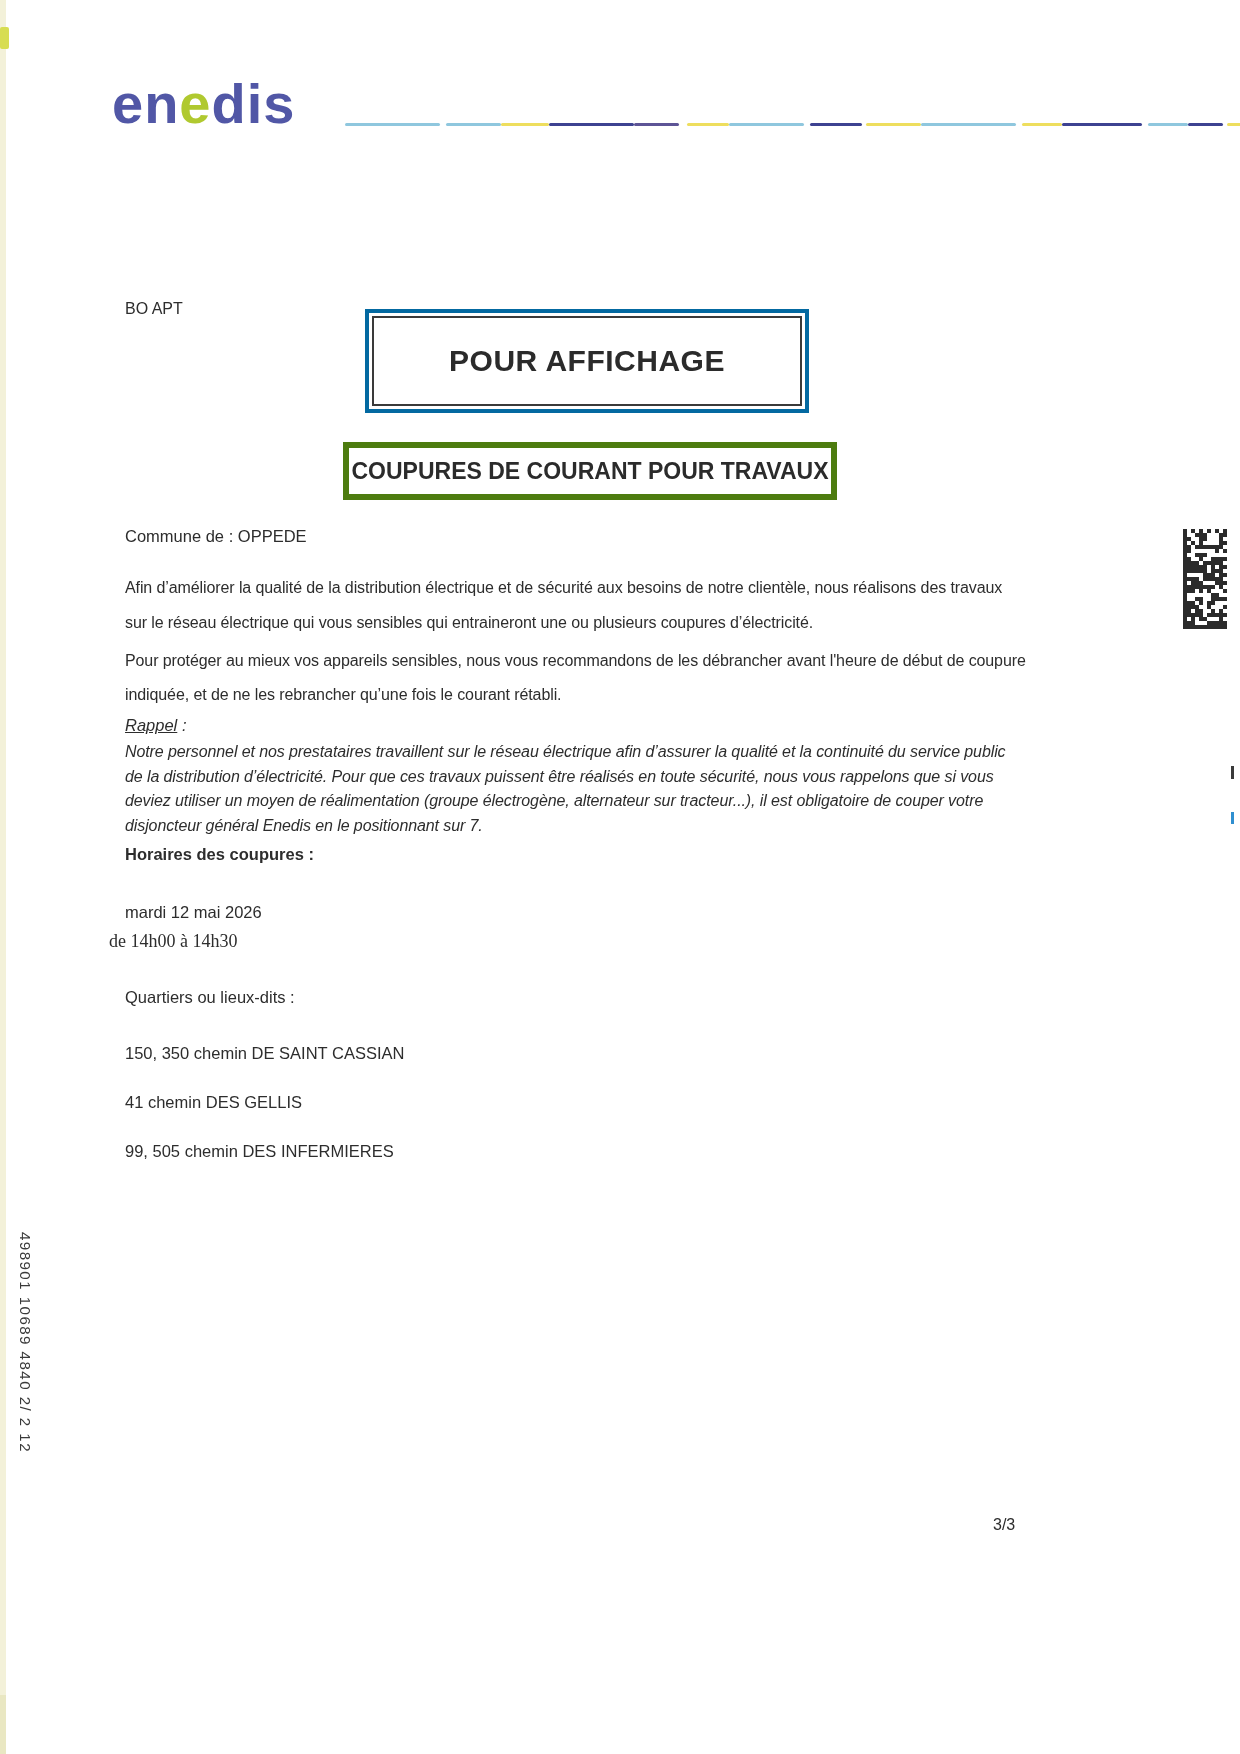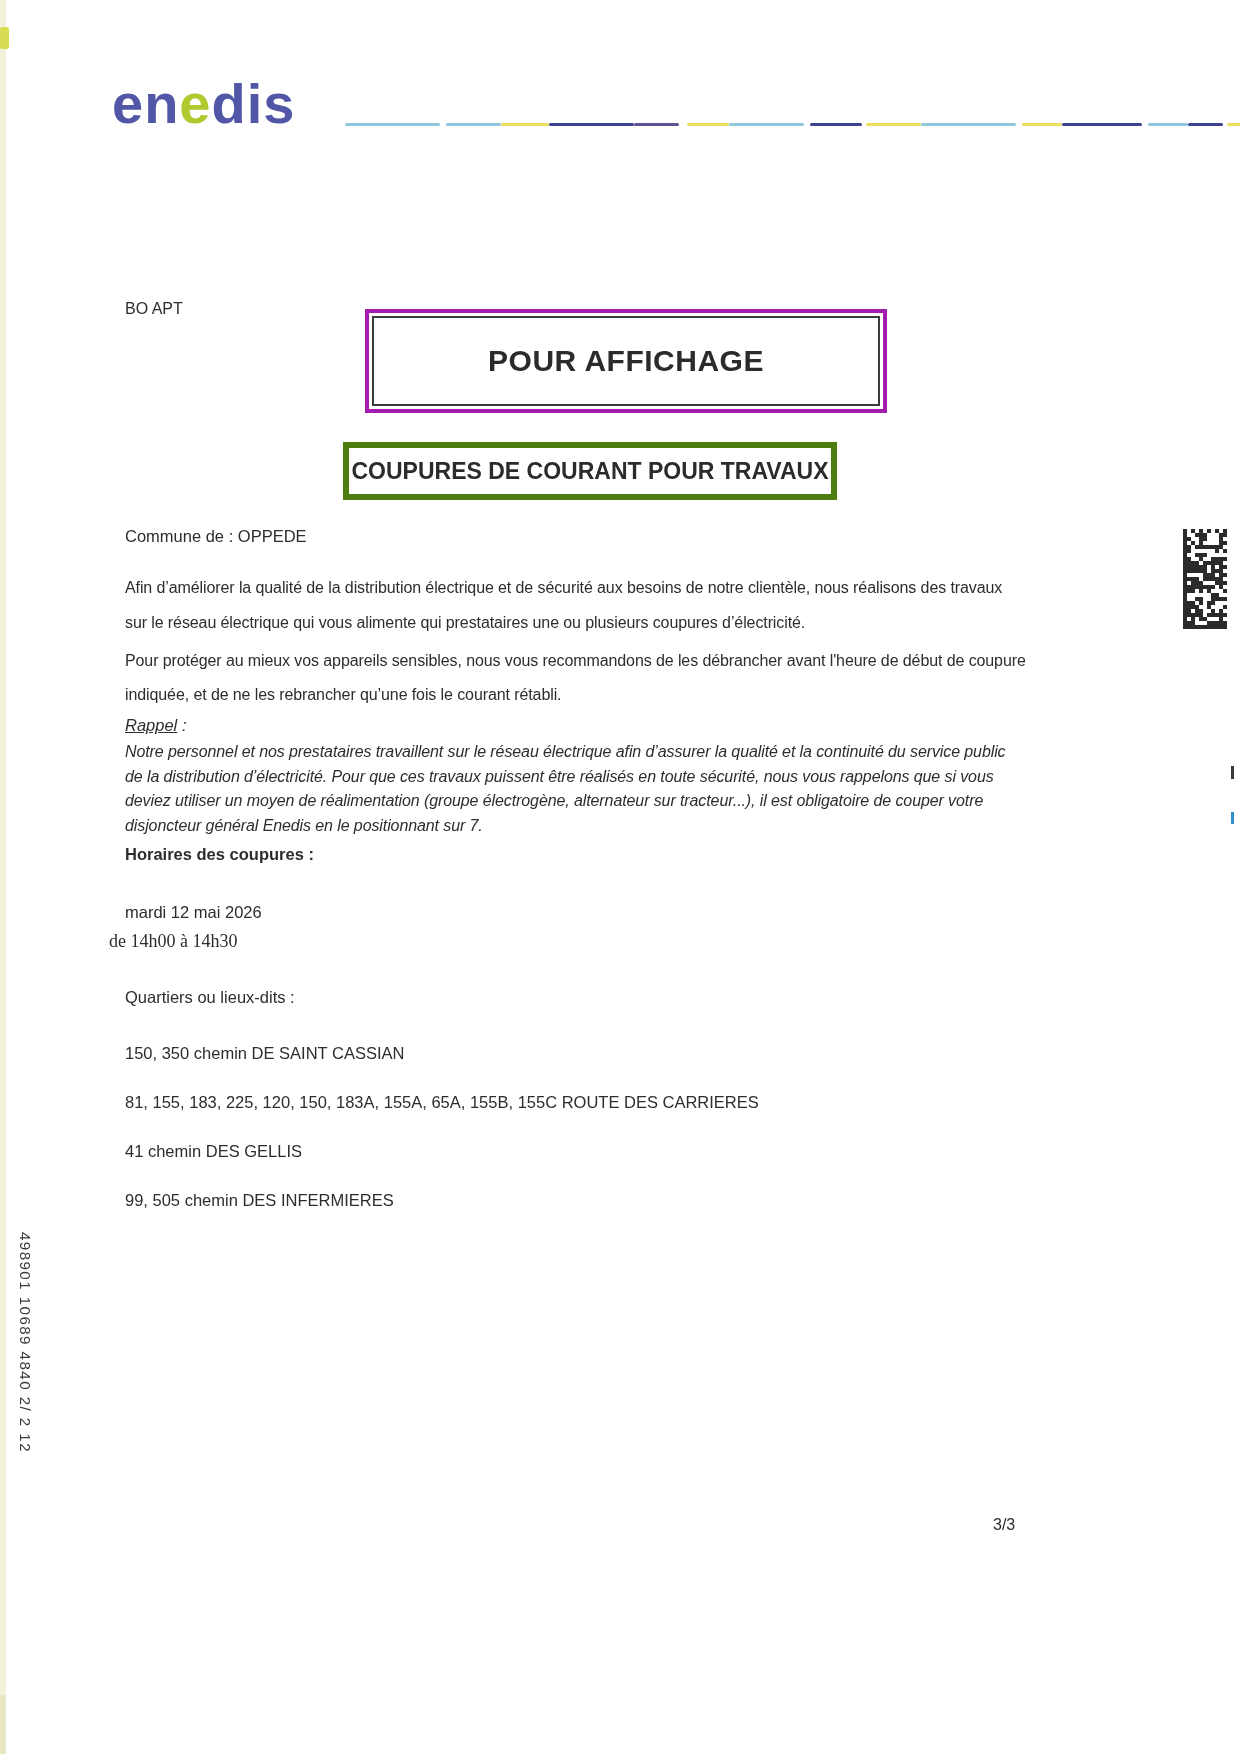--- a/index.html
+++ b/index.html
@@ -17,21 +17,21 @@
   
   .logo{left:112px;top:76px;font-weight:800;font-size:56px;letter-spacing:1px;line-height:1;}
   .logo .b{color:#5157a6;margin-top:40px;}
   .logo .g{color:#b0c92f;}
 
   .brandline{left:345px;top:122px;width:895px;height:4px;display:flex;align-items:center;overflow:hidden;}
   .brandline span{display:inline-block;height:3px;border-radius:2px;flex:0 0 auto;}
 
   .bo-apt{left:125px;top:300px;font-size:16px;}
 
-  .banner1{left:365px;top:309px;width:522px;height:104px;border:4px solid #a21caf;box-sizing:border-box;}
+  .banner1{left:365px;top:309px;width:444px;height:104px;border:4px solid #0369a1;box-sizing:border-box;}
   .banner1-inner{position:absolute;left:3px;top:3px;right:3px;bottom:3px;border:2px solid #3a3a3a;
     display:flex;align-items:center;justify-content:center;font-weight:bold;font-size:30px;color:#2b2b2b;letter-spacing:0.5px;}
   .banner2{left:343px;top:442px;width:494px;height:58px;border:6px solid #4d7c0f;box-sizing:border-box;
     display:flex;align-items:center;justify-content:center;font-weight:bold;font-size:23px;color:#2b2b2b;}
 
   .commune{left:125px;top:527px;font-size:16.5px;}
 
   .para{left:125px;width:905px;font-size:16px;letter-spacing:-0.1px;}
   .para .line{white-space:nowrap;}
   .p1{top:570px;}
@@ -93,21 +93,21 @@
 
 <div class="abs banner1">
   <div class="banner1-inner">POUR AFFICHAGE</div>
 </div>
 <div class="abs banner2">COUPURES DE COURANT POUR TRAVAUX</div>
 
 <div class="abs commune">Commune de : OPPEDE</div>
 
 <div class="abs para p1">
   <div class="line">Afin d’améliorer la qualité de la distribution électrique et de sécurité aux besoins de notre clientèle, nous réalisons des travaux</div>
-  <div class="line">sur le réseau électrique qui vous alimente qui prestataires une ou plusieurs coupures d’électricité.</div>
+  <div class="line">sur le réseau électrique qui vous sensibles qui entraineront une ou plusieurs coupures d’électricité.</div>
 </div>
 
 <div class="abs para p2">
   <div class="line">Pour protéger au mieux vos appareils sensibles, nous vous recommandons de les débrancher avant l'heure de début de coupure</div>
   <div class="line">indiquée, et de ne les rebrancher qu’une fois le courant rétabli.</div>
 </div>
 
 <div class="abs rappel-label">
   <span class="u">Rappel</span><span> :</span>
 </div>
@@ -119,21 +119,20 @@
   <div class="line">disjoncteur général Enedis en le positionnant sur 7.</div>
 </div>
 
 <div class="abs horaires">Horaires des coupures :</div>
 <div class="abs date-line">mardi 12 mai 2026</div>
 <div class="abs time-line">de 14h00 à 14h30</div>
 
 <div class="abs quartiers">Quartiers ou lieux-dits :</div>
 <div class="abs addresses">
   <div class="line">150, 350 chemin DE SAINT CASSIAN</div>
-  <div class="line">81, 155, 183, 225, 120, 150, 183A, 155A, 65A, 155B, 155C ROUTE DES CARRIERES</div>
   <div class="line">41 chemin DES GELLIS</div>
   <div class="line">99, 505 chemin DES INFERMIERES</div>
 </div>
 
 <svg class="abs barcode" id="barcode" viewBox="0 0 44 100" xmlns="http://www.w3.org/2000/svg">
     <rect x="0" y="0" width="4" height="4" fill="#2b2b2b"></rect>
     <rect x="8" y="0" width="4" height="4" fill="#2b2b2b"></rect>
     <rect x="16" y="0" width="4" height="4" fill="#2b2b2b"></rect>
     <rect x="24" y="0" width="4" height="4" fill="#2b2b2b"></rect>
     <rect x="32" y="0" width="4" height="4" fill="#2b2b2b"></rect>

